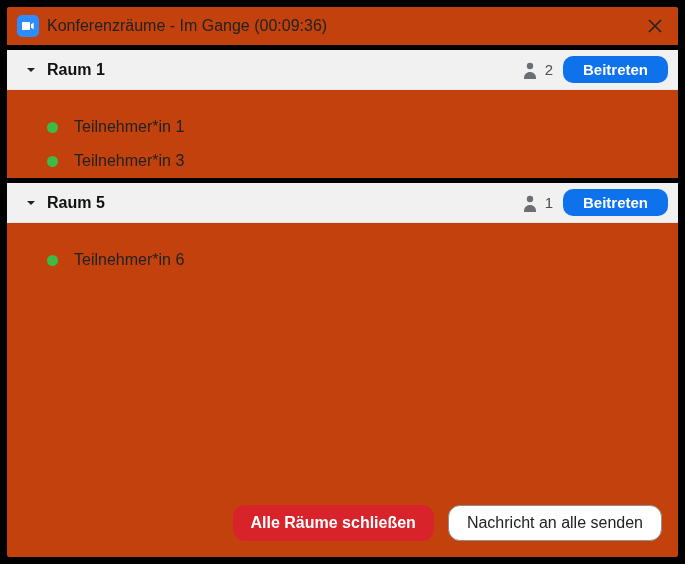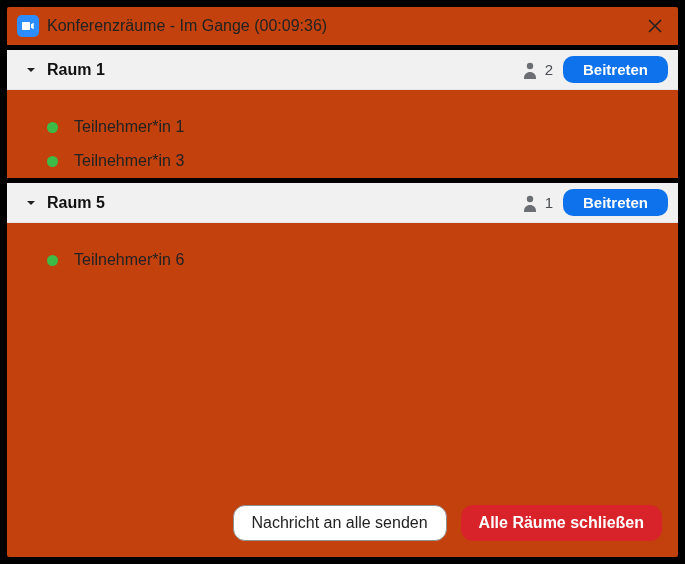--- a/index.html
+++ b/index.html
@@ -200,17 +200,17 @@
       <button class="join-btn">Beitreten</button>
     </div>
     <div class="participant">
       <span class="status-dot"></span>
       <span class="participant-name">Teilnehmer*in 6</span>
     </div>
 
   </div>
 
   <div class="footer">
+    <button class="btn btn-danger">Alle Räume schließen</button>
     <button class="btn btn-secondary">Nachricht an alle senden</button>
-    <button class="btn btn-danger">Alle Räume schließen</button>
   </div>
 
 </div>
 
 </body></html>

